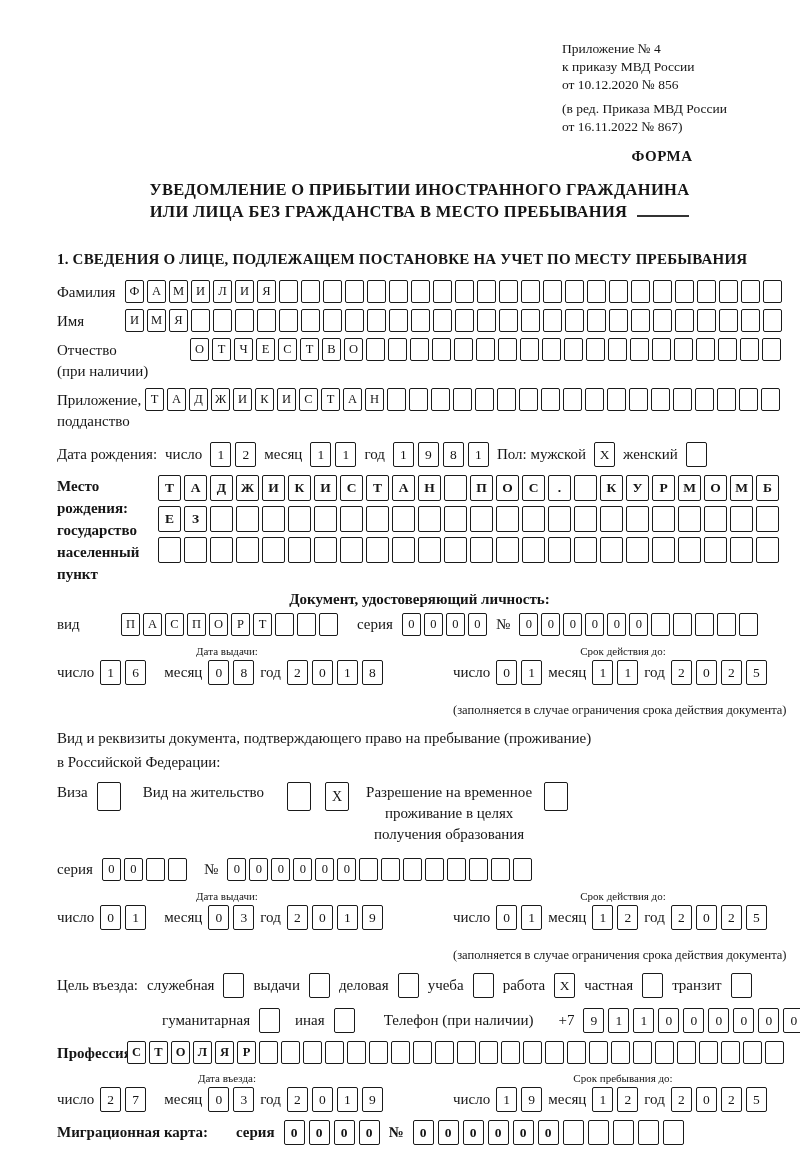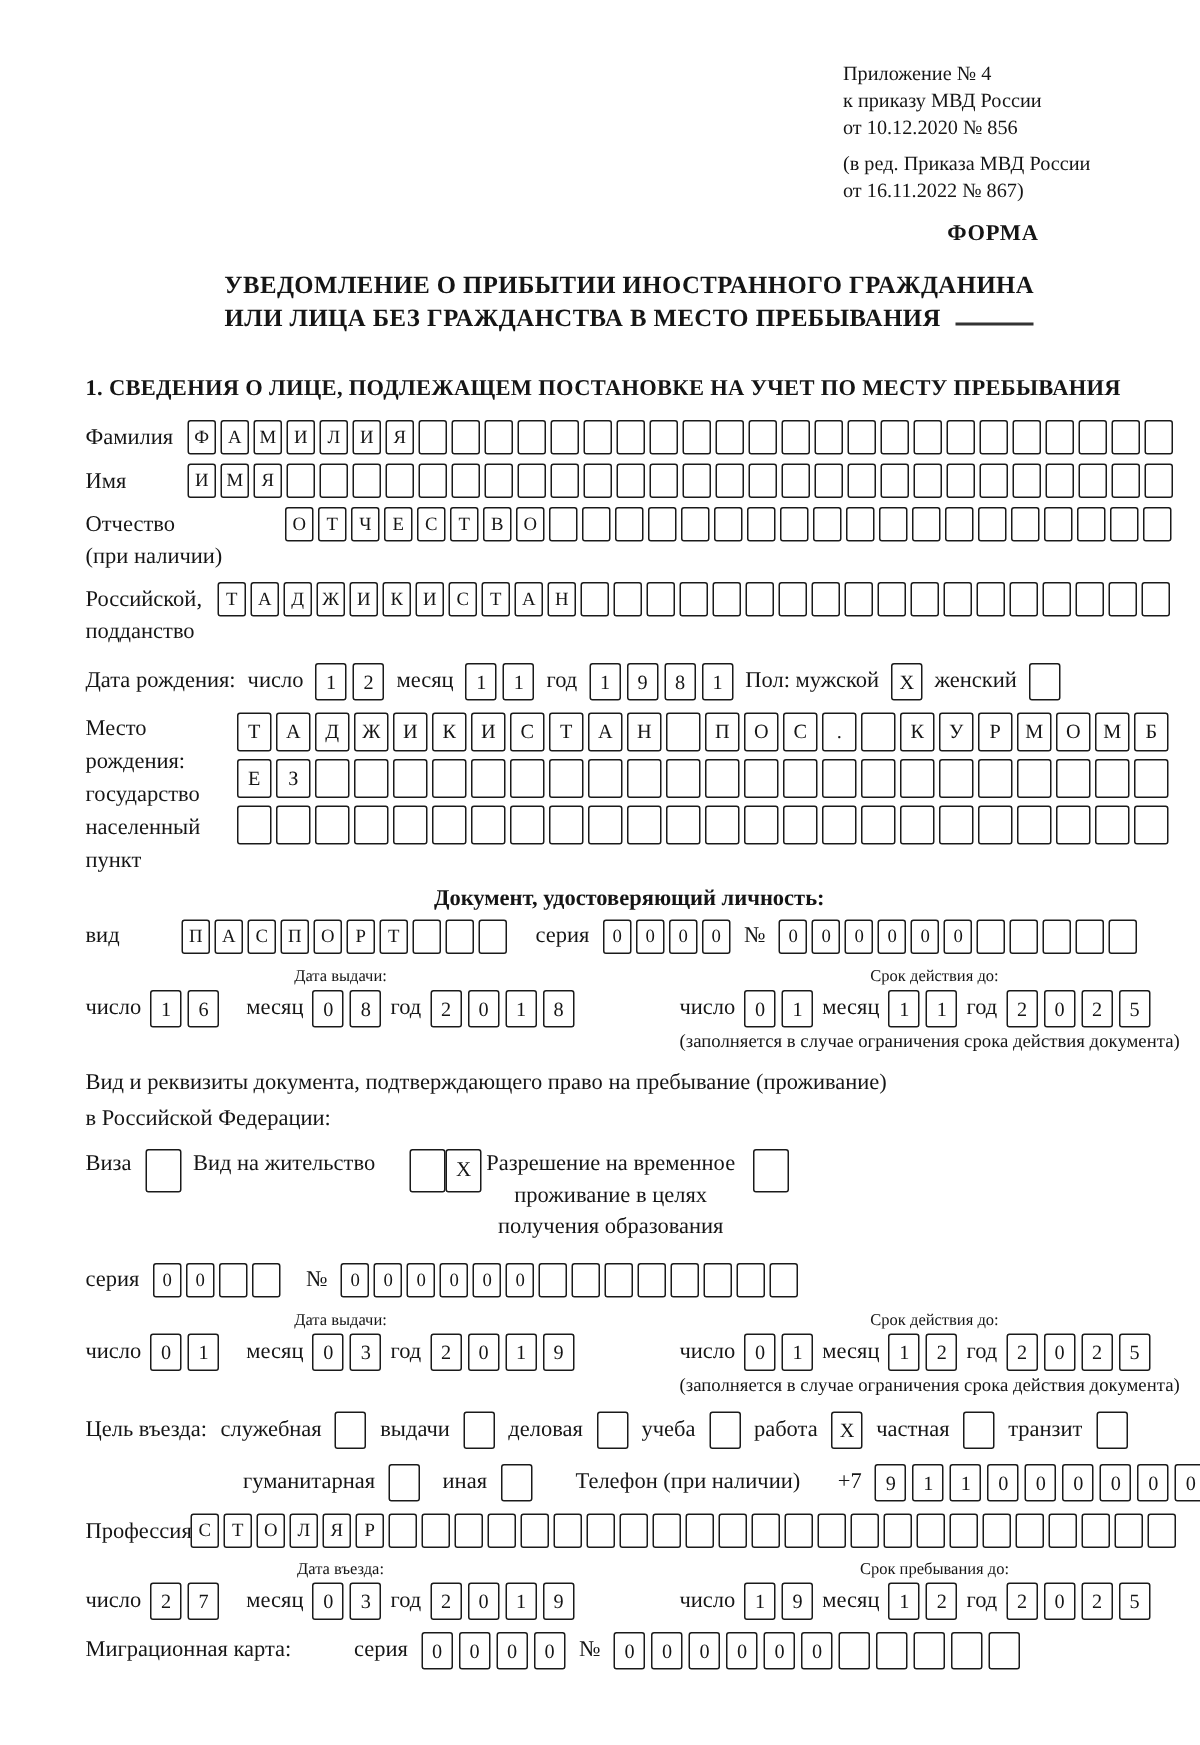--- a/index.html
+++ b/index.html
@@ -38,33 +38,33 @@
   .lg .box{width:23px;height:26px;font-size:13.5px;}
   .xl .box{width:24px;height:29px;font-size:14px;}
   .stack{display:flex;flex-direction:column;gap:5px;}
   
   .dates2{display:flex;margin-top:8px;}
   .dates2 .col-l{flex:0 0 396px;}
   .dates2 .col-r{flex:1 1 auto;}
   .dhead{font-size:11px;text-align:center;width:340px;margin-bottom:3px;}
   .daterow{display:flex;align-items:center;gap:6px;}
   .daterow .inline-lbl{line-height:25px;}
-  .note{font-size:12.5px;margin-top:2px;}
+  .note{font-size:12.5px;margin-top:18px;}
   
-  .optrow{display:flex;align-items:flex-start;margin-top:8px;gap:0;}
+  .optrow{display:flex;align-items:flex-start;margin-top:8px;gap:14px;}
   .opt{display:flex;align-items:flex-start;gap:9px;}
   .opt .olabel{font-size:15px;line-height:21px;}
   .opt .center{text-align:center;}
   .w190{width:190px;}
   .w172{width:172px;}
   
   .purpose{display:flex;align-items:center;gap:9px;margin-top:10px;flex-wrap:nowrap;}
   .purpose .inline-lbl{line-height:25px;}
   .indent{margin-left:105px;}
-  .mt4{margin-top:4px;} .mt8{margin-top:8px;} .mt10{margin-top:10px;} .mt12{margin-top:12px;}
+  .mt4{margin-top:4px;} .mt8{margin-top:8px;font-weight:bold;} .mt10{margin-top:10px;} .mt12{margin-top:12px;}
   .labelcol{display:flex;flex-direction:column;font-size:15px;line-height:21px;}
 </style>
 </head>
 <body>
 
 <div class="page">
 
   <div class="ref-block">
     <div>Приложение № 4</div>
     <div>к приказу МВД России</div>
@@ -186,21 +186,21 @@
         <div class="box"></div>
         <div class="box"></div>
         <div class="box"></div>
         <div class="box"></div>
         <div class="box"></div>
       </div>
   </div>
 
   <div class="frow">
     <div class="flabel" style="width:88px">
-      <div>Российской,</div>
+      <div>Приложение,</div>
       <div>подданство</div>
     </div>
     <div class="boxrow sm">
         <div class="box">Т</div>
         <div class="box">А</div>
         <div class="box">Д</div>
         <div class="box">Ж</div>
         <div class="box">И</div>
         <div class="box">К</div>
         <div class="box">И</div>

